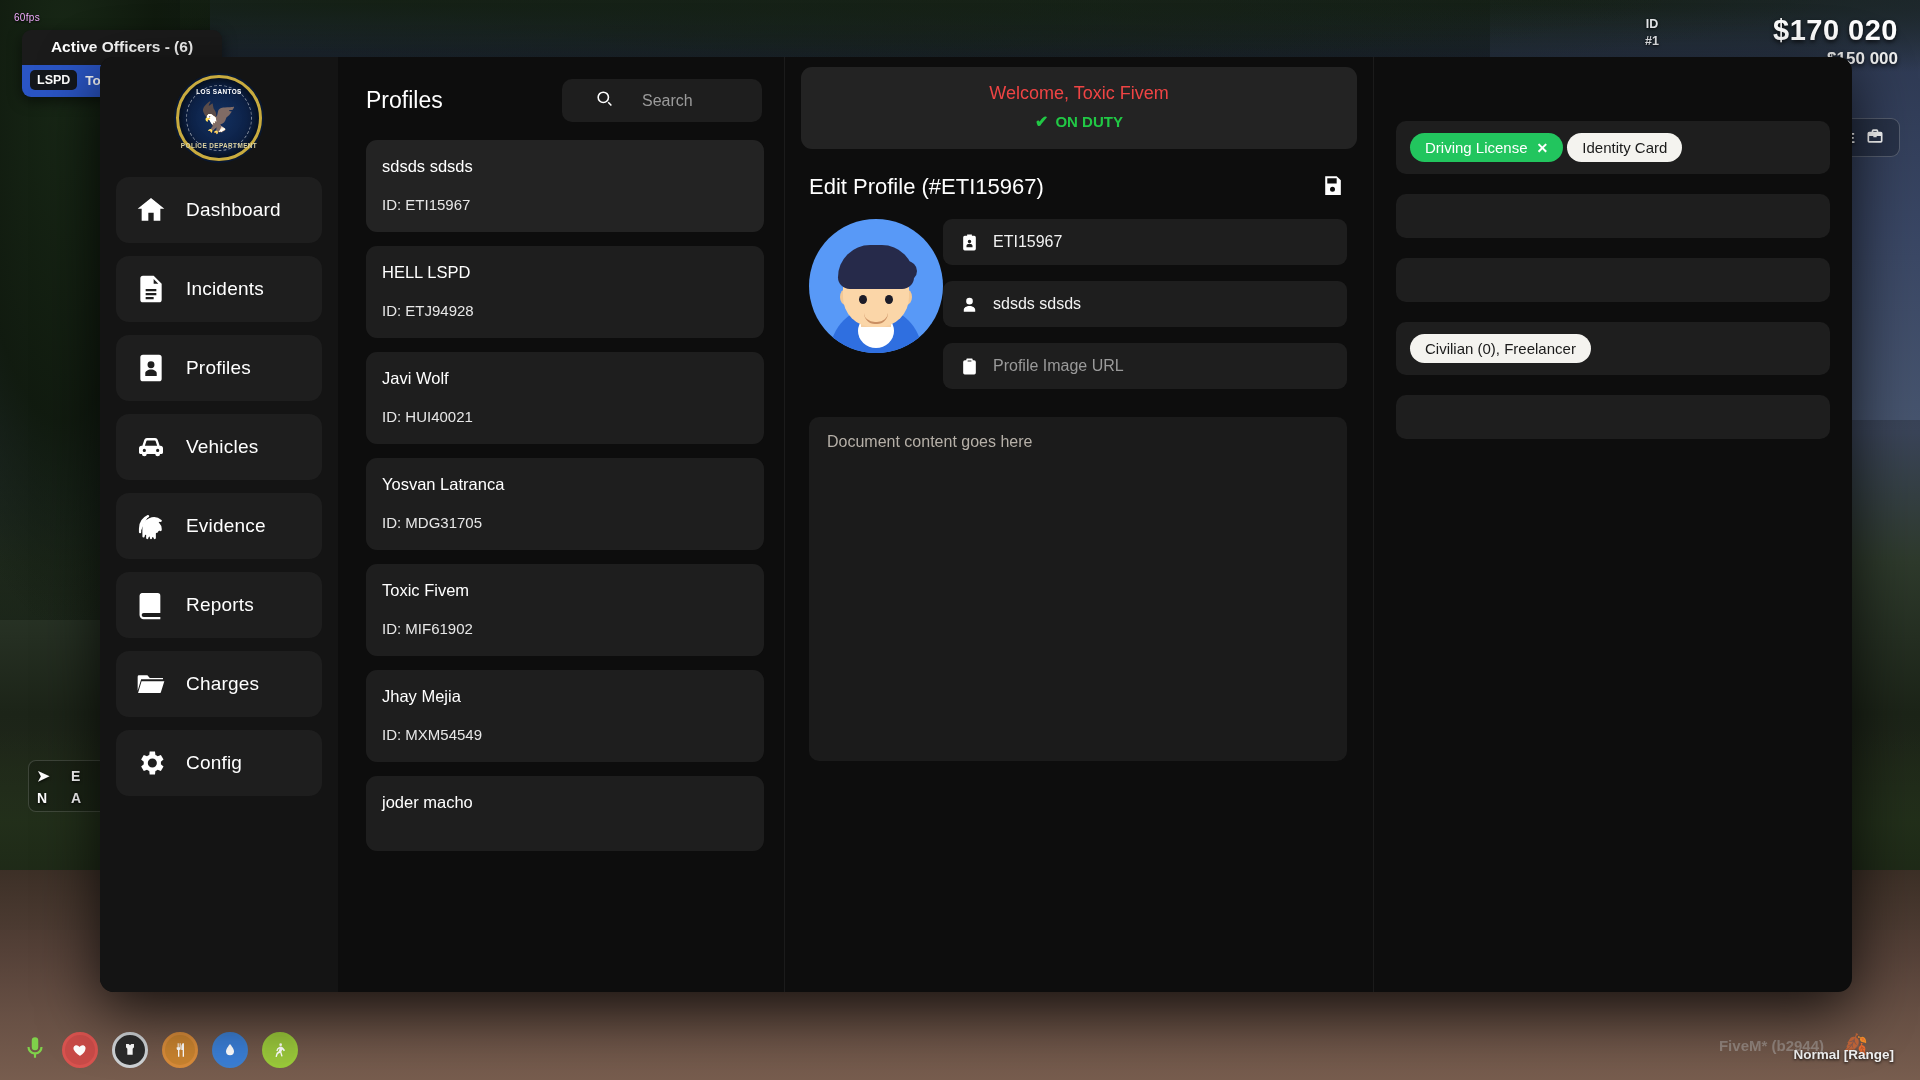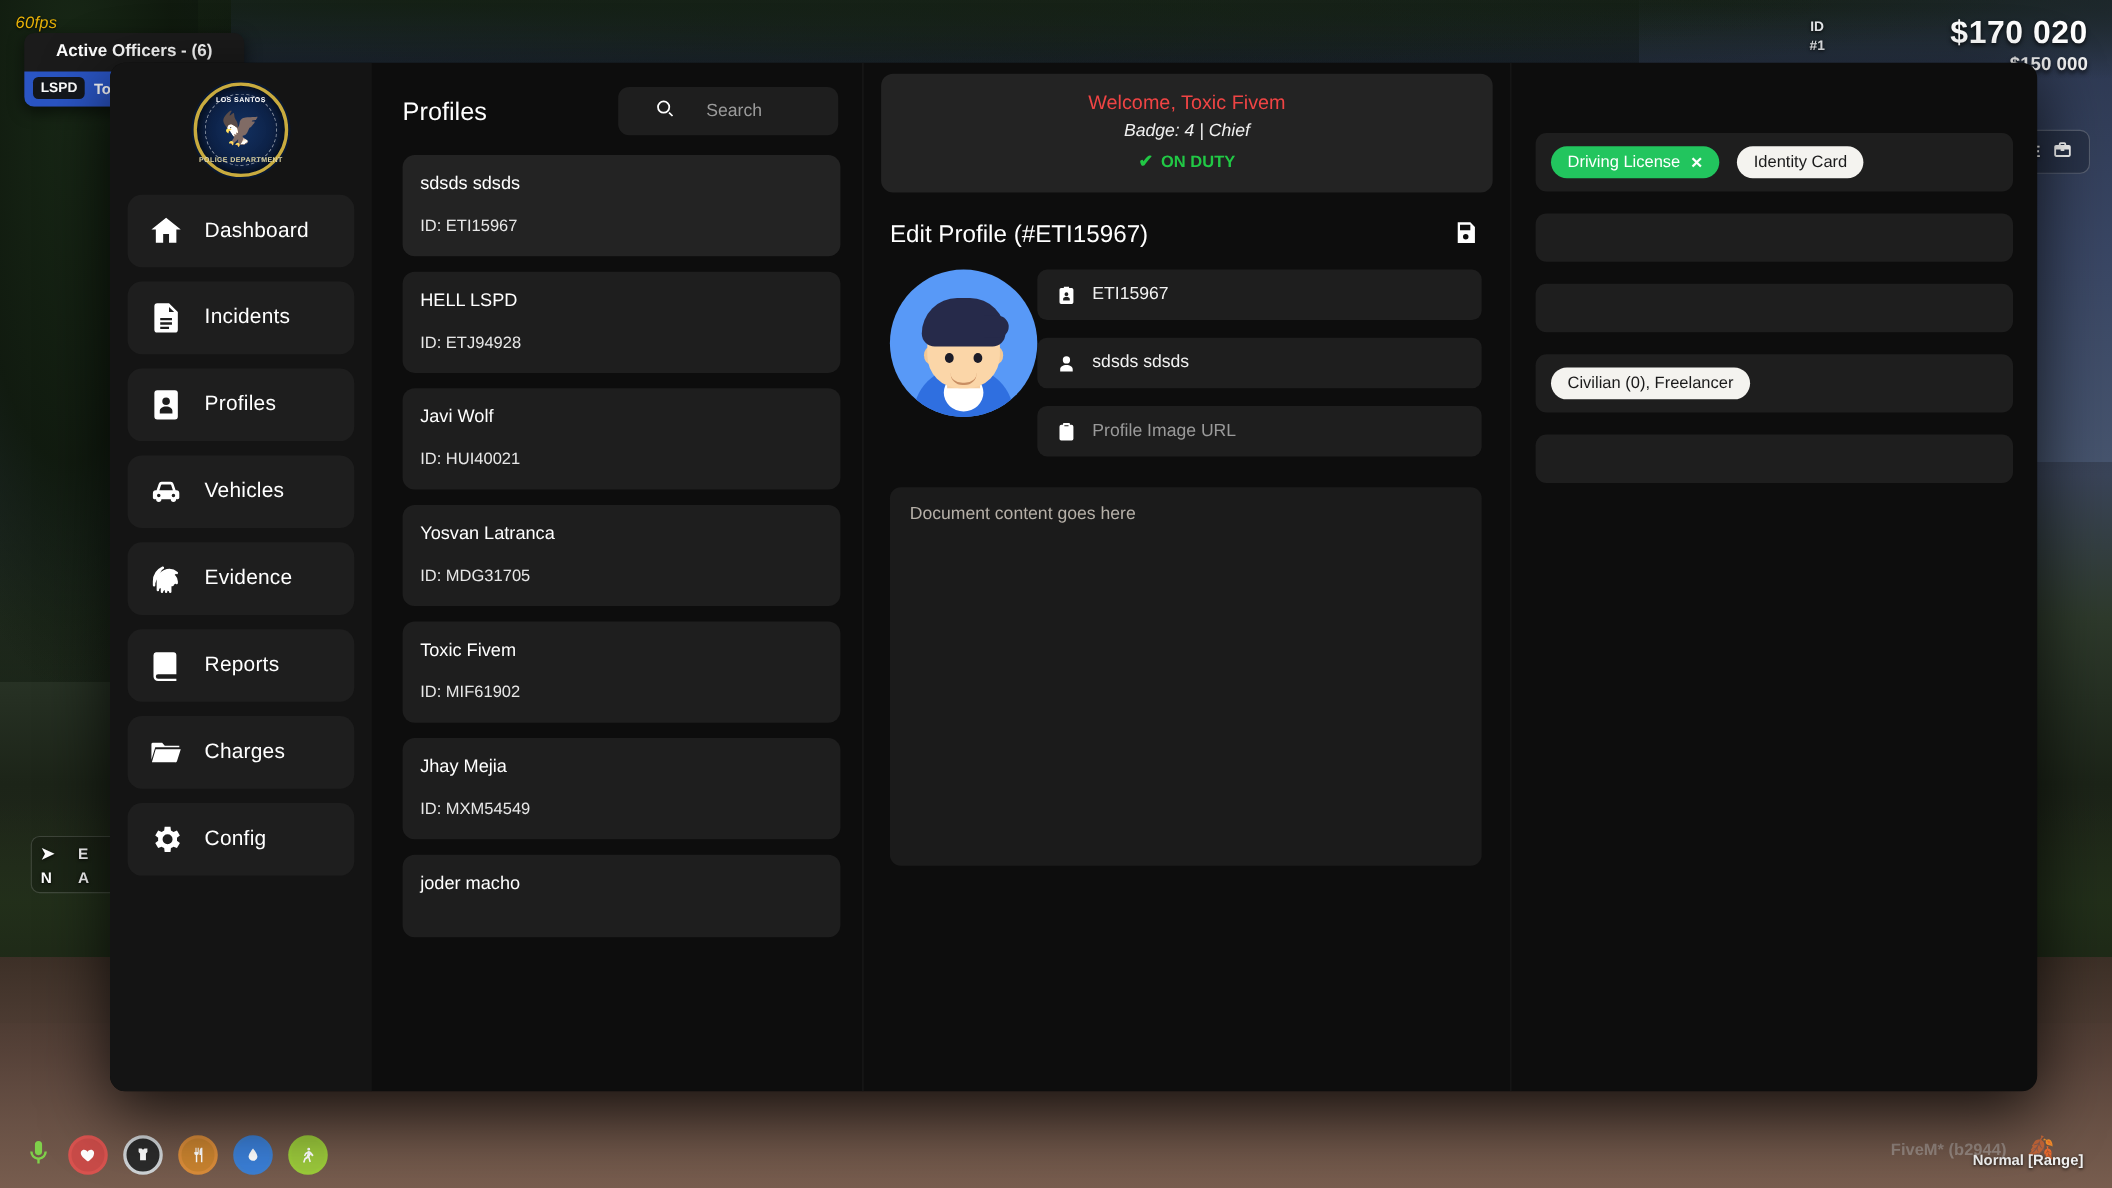--- a/index.html
+++ b/index.html
@@ -43,23 +43,22 @@
     position: absolute; right: 0; top: 0; width: 430px; height: 420px;
     background: linear-gradient(180deg, #2a3category 0%, #384662 100%);
     background: linear-gradient(180deg, #2a3consider 0%, #36425c 100%);
     background: linear-gradient(180deg, #2c3750 0%, #3a4765 55%, #47556f 100%);
     opacity: .95;
   }
 
   
   #fps-counter {
     position: absolute; left: 14px; top: 12px;
-    color: #eab308; font-size: 15px; letter-spacing: .3px;
+    color: #f0abfc; font-size: 10px; letter-spacing: .3px;
     text-shadow: 0 1px 2px rgba(0,0,0,.9);
-    font-style: italic;
   }
 
   
   #active-officers {
     position: absolute; left: 22px; top: 30px; width: 200px;
     border-radius: 9px; overflow: hidden;
     background: #1b1b1b;
     box-shadow: 0 4px 14px rgba(0,0,0,.55);
   }
   #active-officers .ao-title {
@@ -350,21 +349,21 @@
 
   
   #right-col {
     width: 478px; flex: 0 0 478px;
     padding: 64px 22px 10px 22px;
     display: flex; flex-direction: column; gap: 20px;
   }
   .panel-box {
     background: #1e1e1e; border-radius: 10px;
     padding: 12px 14px; min-height: 44px;
-    display: flex; align-items: center; gap: 16px; flex-wrap: wrap;
+    display: flex; align-items: center; gap: 4px; flex-wrap: wrap;
   }
   .chip {
     display: inline-flex; align-items: center; gap: 9px;
     border-radius: 999px; padding: 6px 15px;
     font-size: 15px; font-weight: 500; cursor: pointer;
     white-space: nowrap;
   }
   .chip.green { background: #22c55e; color: #ffffff; }
   .chip.light { background: #f4f3ef; color: #1a1a1a; }
   .chip .x { font-size: 14px; font-weight: bold; }
@@ -583,21 +582,20 @@
       <div class="profile-card">
         <div class="p-name">joder macho</div>
         <div class="p-id"></div>
       </div>
     </div>
   </div>
 
   <div id="center-col">
     <div id="welcome-bar">
       <div class="w-title">Welcome, Toxic Fivem</div>
-      <div class="w-badge">Badge: 4 | Chief</div>
       <div class="w-duty">
         <span class="check">✔</span>
         <span>ON DUTY</span>
       </div>
     </div>
 
     <div id="edit-head">
       <div id="edit-title">Edit Profile (#ETI15967)</div>
       <button id="save-btn">
         <span>

